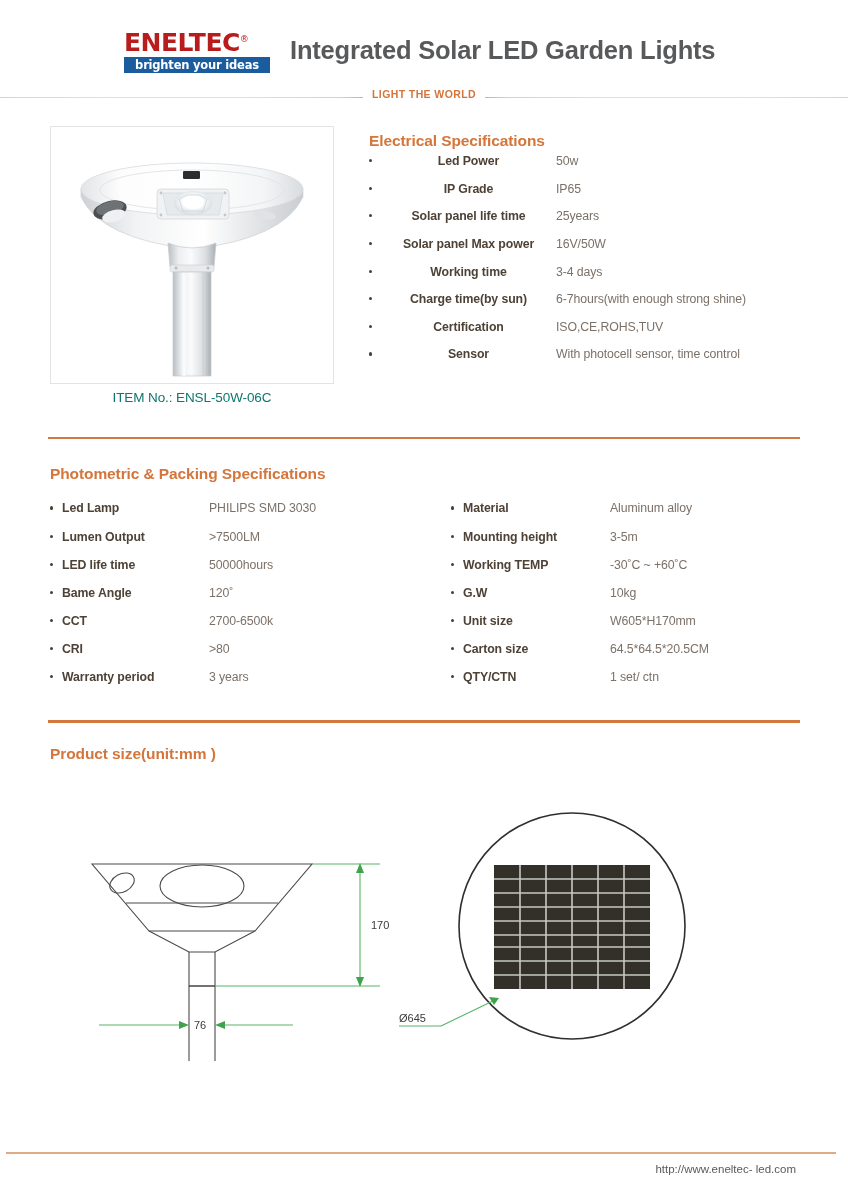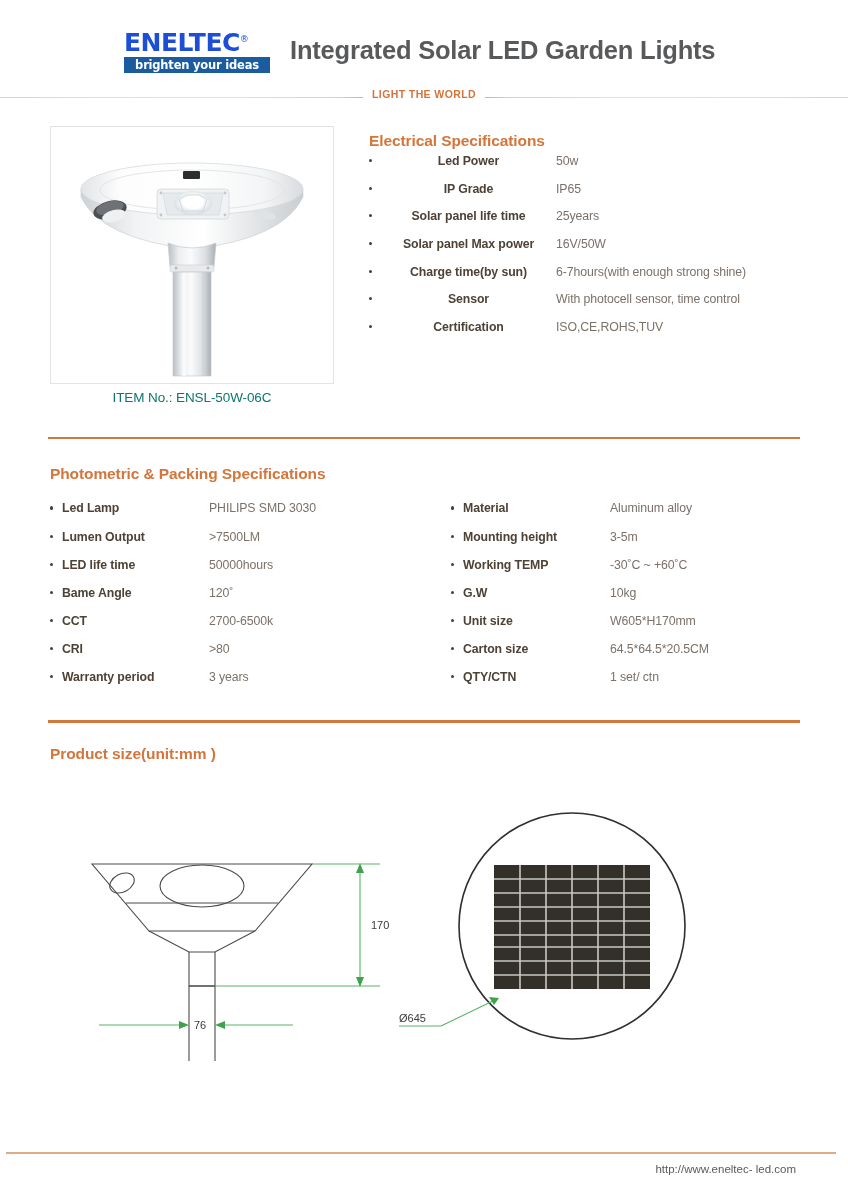--- a/index.html
+++ b/index.html
@@ -26,21 +26,21 @@
     flex: 0 0 146px;
     padding-top: 2px;
   }
 
   .logo-word {
     position: relative;
     font-family: "DejaVu Sans", sans-serif;
     font-weight: bold;
     font-size: 25px;
     letter-spacing: -0.5px;
-    color: #1d4ed8;
+    color: #b91c1c;
     line-height: 1;
     white-space: nowrap;
   }
   .logo-word .reg {
     font-size: 9px;
     vertical-align: super;
     font-weight: normal;
   }
 
   .logo-tag {
@@ -337,32 +337,37 @@
         <span class="spec-label">Solar panel life time</span>
         <span class="spec-value">25years</span>
       </li>
       <li class="spec-row">
         <span class="bullet"></span>
         <span class="spec-label">Solar panel Max power</span>
         <span class="spec-value">16V/50W</span>
       </li>
       <li class="spec-row">
         <span class="bullet"></span>
+        <span class="spec-label">Working time</span>
+        <span class="spec-value">3-4 days</span>
+      </li>
+      <li class="spec-row">
+        <span class="bullet"></span>
         <span class="spec-label">Charge time(by sun)</span>
         <span class="spec-value">6-7hours(with enough strong shine)</span>
       </li>
       <li class="spec-row">
         <span class="bullet"></span>
+        <span class="spec-label">Certification</span>
+        <span class="spec-value">ISO,CE,ROHS,TUV</span>
+      </li>
+      <li class="spec-row">
+        <span class="bullet"></span>
         <span class="spec-label">Sensor</span>
         <span class="spec-value">With photocell sensor, time control</span>
-      </li>
-      <li class="spec-row">
-        <span class="bullet"></span>
-        <span class="spec-label">Certification</span>
-        <span class="spec-value">ISO,CE,ROHS,TUV</span>
       </li>
     </ul>
   </div>
 </div>
 
 <div class="divider" style="margin-top:32px;"></div>
 
 <div class="photo-section">
   <div class="section-heading photo-heading">Photometric &amp; Packing Specifications</div>
 

